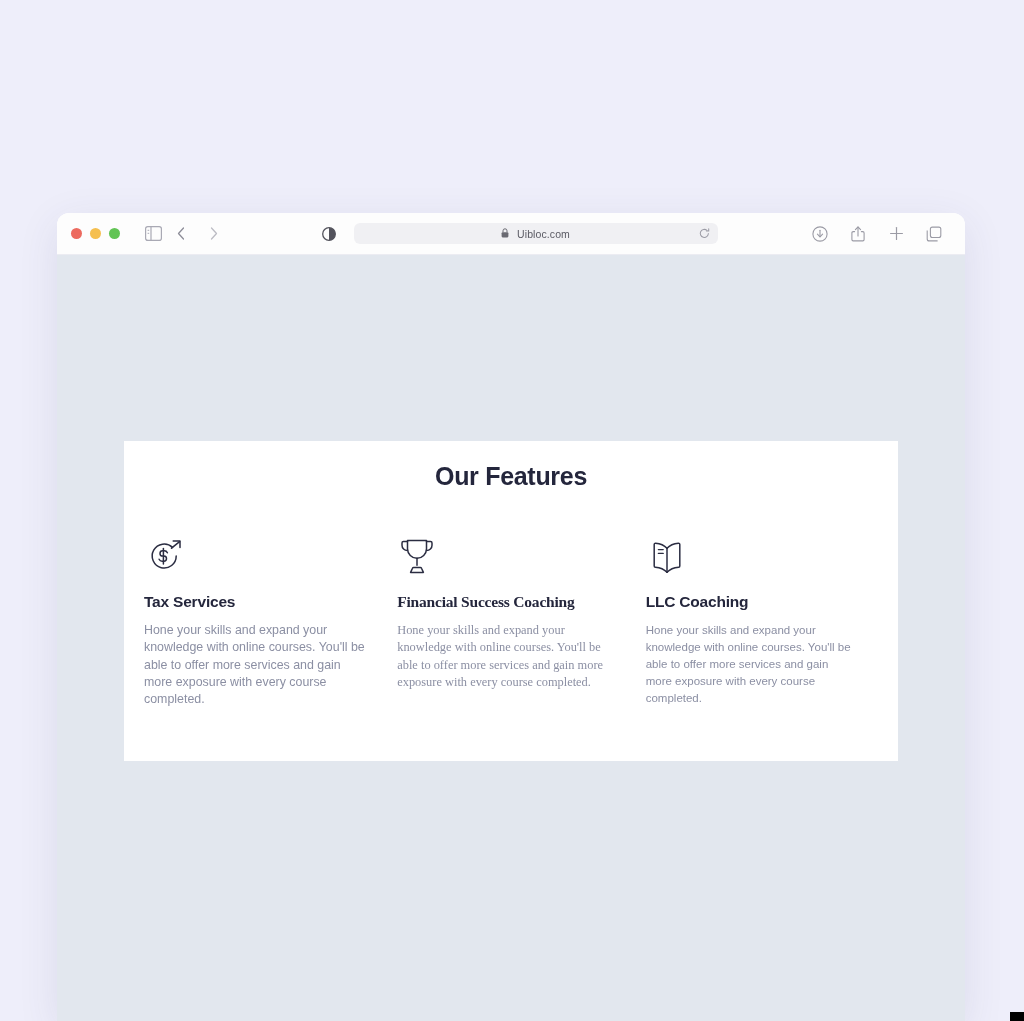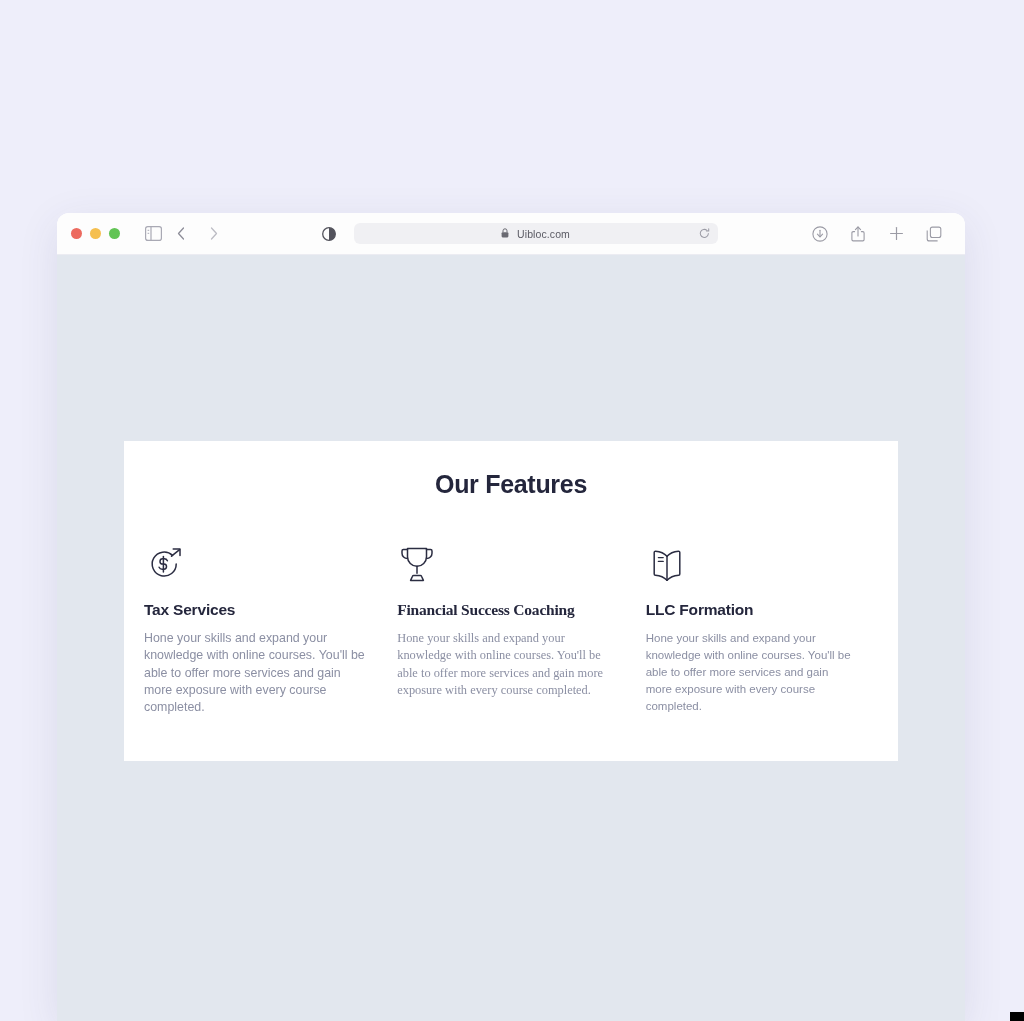--- a/index.html
+++ b/index.html
@@ -128,21 +128,21 @@
     top: 186px;
     width: 774px;
     height: 320px;
     background: #ffffff;
     box-sizing: border-box;
     padding: 0;
   }
 
   .card-head {
     text-align: center;
-    padding-top: 28px;
+    padding-top: 20px;
   }
   .card-title {
     font-size: 25px;
     font-weight: bold;
     color: #24263c;
     letter-spacing: -0.3px;
     margin: 0;
     line-height: 1.2;
   }
   .card-subtitle {
@@ -337,21 +337,21 @@
         <div class="col col-3">
           <div class="col-icon">
             <svg width="42" height="42" viewBox="0 0 42 42" fill="none" stroke="#2b2d42" stroke-width="1.5" stroke-linecap="round" stroke-linejoin="round">
               <path d="M21 11.2 C18.4 8.4 14.6 6.6 9.6 6.2 a1.3 1.3 0 0 0 -1.4 1.3 V29 a1.3 1.3 0 0 0 1.2 1.3 c5 0.4 8.9 2.2 11.6 5"></path>
               <path d="M21 11.2 C23.6 8.4 27.4 6.6 32.4 6.2 a1.3 1.3 0 0 1 1.4 1.3 V29 a1.3 1.3 0 0 1 -1.2 1.3 c-5 0.4 -8.9 2.2 -11.6 5"></path>
               <line x1="21" y1="11.2" x2="21" y2="35.3"></line>
               <line x1="12.4" y1="12.6" x2="17.2" y2="12.6" stroke-width="1.4"></line>
               <line x1="12.4" y1="16.4" x2="17.2" y2="16.4" stroke-width="1.4"></line>
             </svg>
           </div>
-          <h3 class="col-title">LLC Formation</h3>
+          <h3 class="col-title">LLC Coaching</h3>
           <p class="col-body">Hone your skills and expand your knowledge with online courses. You'll be able to offer more services and gain more exposure with every course completed.</p>
         </div>
 
       </div>
     </div>
   </div>
 </div>
 
 <div class="corner-mark"></div>
 

